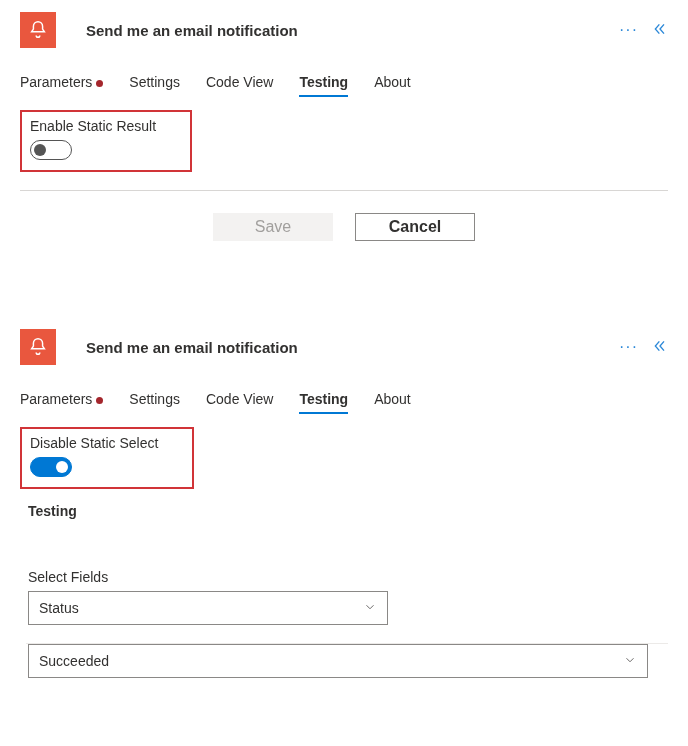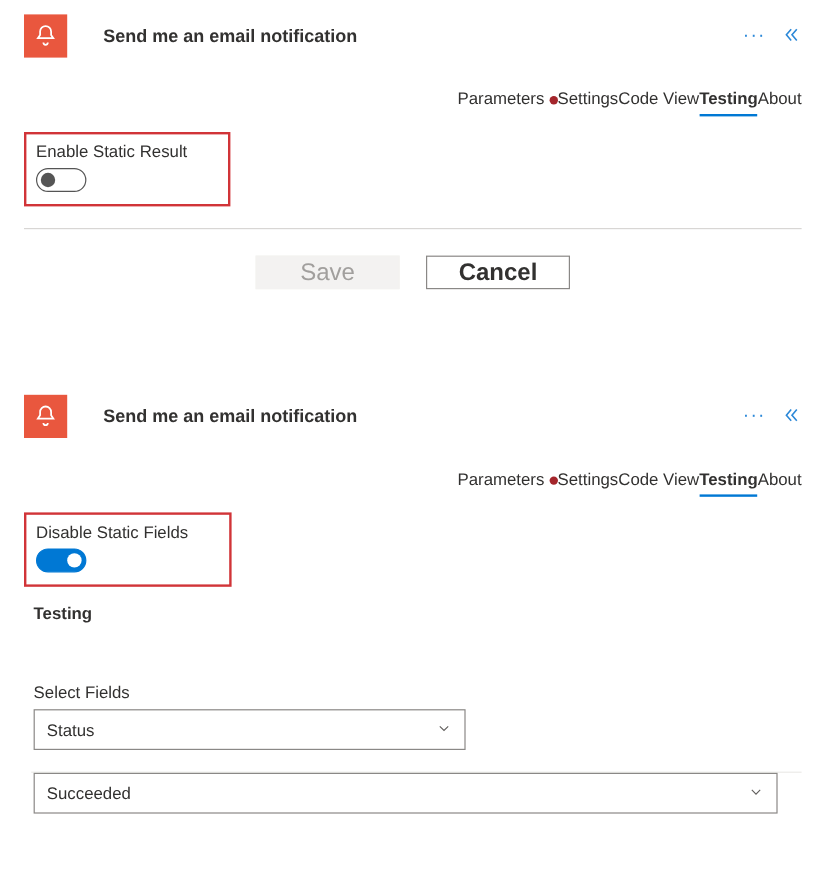--- a/index.html
+++ b/index.html
@@ -26,23 +26,23 @@
   }
   .icon-box svg { width: 22px; height: 22px; fill: none; stroke: #fff; stroke-width: 1.6; }
   .header-title { font-weight: 600; font-size: 15px; flex: 1; }
   .header-actions { display: flex; align-items: center; gap: 14px; }
   .ellipsis { color: #2b88d8; font-size: 16px; letter-spacing: 1px; }
   .chevrons { color: #2b88d8; }
   .chevrons svg { width: 16px; height: 16px; stroke: #2b88d8; stroke-width: 2; fill: none; }
 
   .tabs {
     display: flex;
+    gap: 26px;
     padding: 18px 20px 0 20px;
     font-size: 14px;
-    justify-content: flex-end;
   }
   .tab { cursor: pointer; padding-bottom: 6px; position: relative; color: #323130; }
   .tab.active { font-weight: 600; }
   .tab.active::after {
     content: ""; position: absolute; left: 0; right: 0; bottom: -1px;
     height: 2px; background: #0078d4;
   }
   .dot { display:inline-block; width:7px; height:7px; background:#a4262c; border-radius:50%; margin-left:4px; vertical-align: middle;}
 
   .highlight-box {
@@ -63,21 +63,21 @@
   .toggle.on { background: #0078d4; border: 1px solid #0078d4; }
   .toggle.on .knob {
     width: 12px; height: 12px; border-radius: 50%; background: #fff;
     position: absolute; right: 3px; top: 3px;
   }
 
   .rule { border: none; border-top: 1px solid #d8d6d4; margin: 18px 20px 0 20px; }
 
   .btn-row { display:flex; justify-content:center; gap:22px; padding: 22px 0 10px 0; }
   .btn {
-    min-width: 120px; height: 28px; font-size: 20px;
+    min-width: 120px; height: 28px; font-size: 16px;
     display:flex; align-items:center; justify-content:center;
     cursor: pointer; background:#fff; border:1px solid #8a8886;
   }
   .btn.disabled { background:#f3f2f1; color:#a19f9d; border:1px solid #f3f2f1; cursor:default;}
   .btn.cancel { font-weight:600; }
 
   .section-gap { height: 46px; }
 
   .section-heading { font-weight:600; padding: 14px 20px 2px 28px; }
   .field-label { padding: 4px 20px 6px 28px; font-size:14px;margin-top:44px; }
@@ -165,21 +165,21 @@
 
   <div class="tabs" id="tabs2">
       <div class="tab">Parameters<span class="dot"></span></div>
       <div class="tab">Settings</div>
       <div class="tab">Code View</div>
       <div class="tab active">Testing</div>
       <div class="tab">About</div>
     </div>
 
   <div class="highlight-box">
-    <div class="toggle-label">Disable Static Fields</div>
+    <div class="toggle-label">Disable Static Select</div>
     <div class="toggle on">
         <div class="knob"></div>
       </div>
   </div>
 
   <div class="section-heading">Testing</div>
   <div class="field-label">Select Fields</div>
   <div class="select-wrap">
     <div class="select">
       <span>Status</span>

